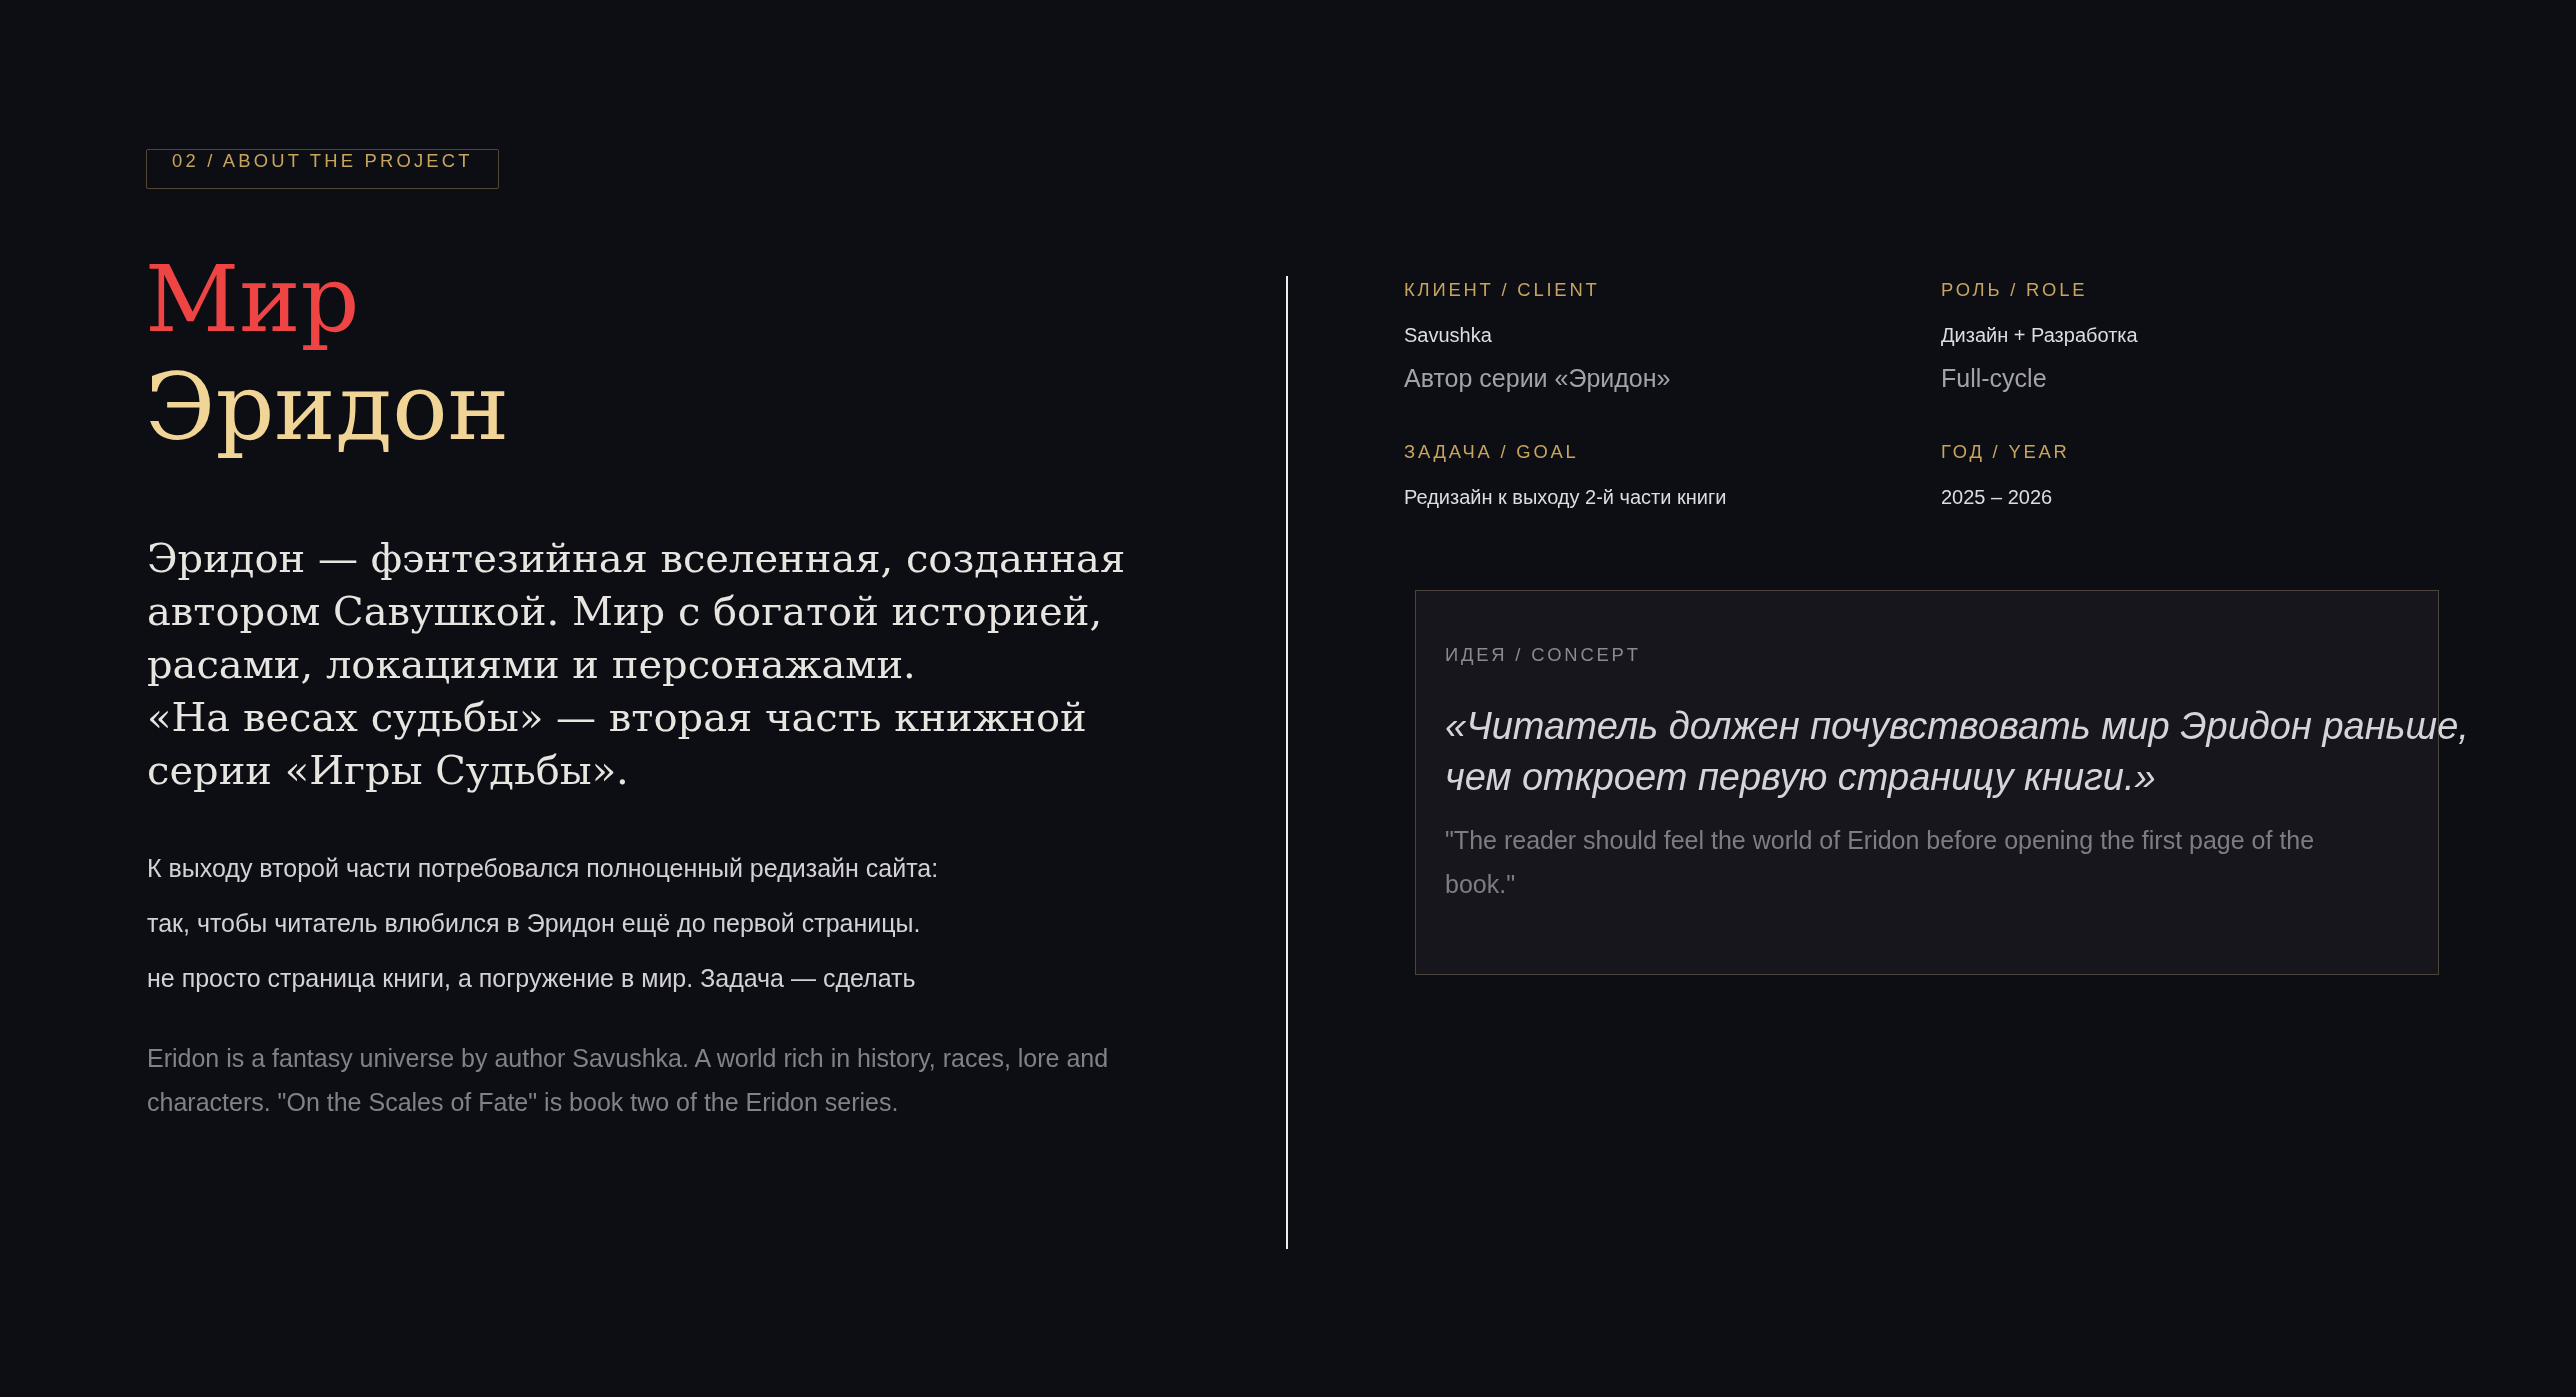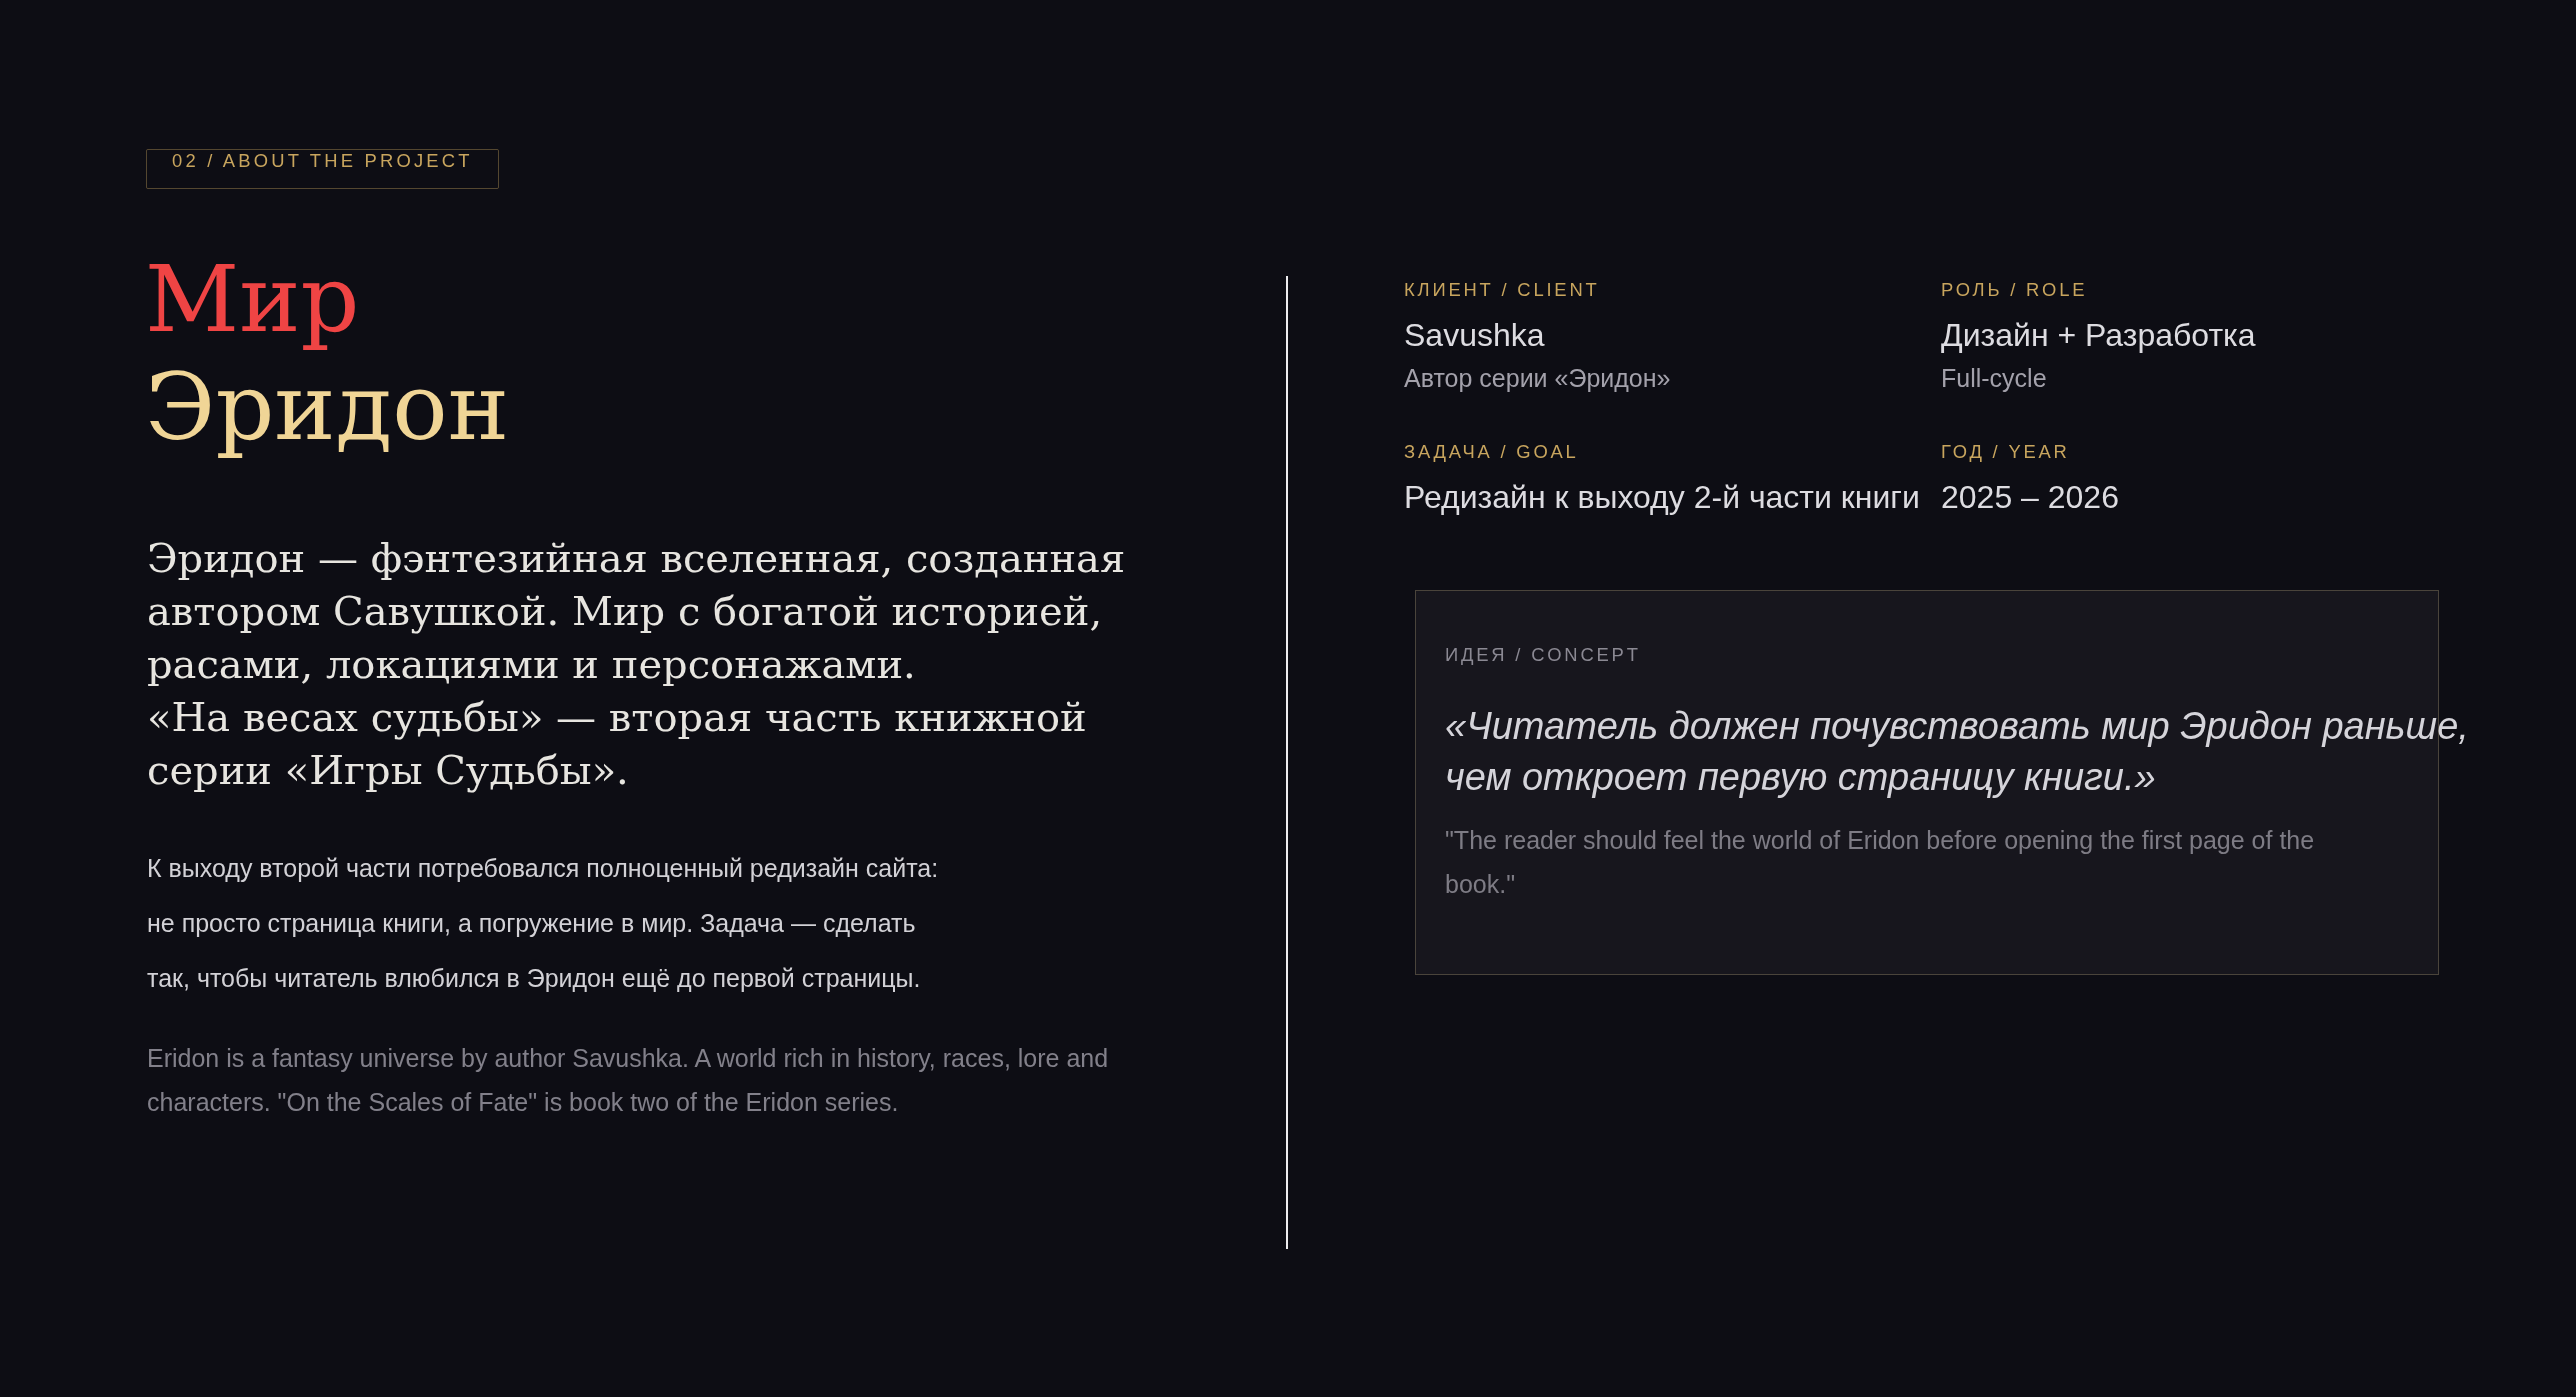--- a/index.html
+++ b/index.html
@@ -90,21 +90,21 @@
   .meta-label {
     color: #c8a55e;
     font-size: 18.4px;
     letter-spacing: 2.8px;
     line-height: 22px;
     white-space: nowrap;
   }
   .meta-value {
     margin-top: 16.6px;
     color: #dddce1;
-    font-size: 32px;
+    font-size: 20px;
     line-height: 35px;
     white-space: nowrap;
   }
   .meta-sub {
     margin-top: 9.2px;
     color: #a3a1ab;
     font-size: 25px;
     line-height: 33px;
     white-space: nowrap;
   }
@@ -159,22 +159,22 @@
   <div class="lead">
     <div>Эридон — фэнтезийная вселенная, созданная</div>
     <div>автором Савушкой. Мир с богатой историей,</div>
     <div>расами, локациями и персонажами.</div>
     <div>«На весах судьбы» — вторая часть книжной</div>
     <div>серии «Игры Судьбы».</div>
   </div>
 
   <div class="desc-ru">
     <div>К выходу второй части потребовался полноценный редизайн сайта:</div>
+    <div>так, чтобы читатель влюбился в Эридон ещё до первой страницы.</div>
     <div>не просто страница книги, а погружение в мир. Задача — сделать</div>
-    <div>так, чтобы читатель влюбился в Эридон ещё до первой страницы.</div>
   </div>
 
   <div class="desc-en">
     <div>Eridon is a fantasy universe by author Savushka. A world rich in history, races, lore and</div>
     <div>characters. "On the Scales of Fate" is book two of the Eridon series.</div>
   </div>
 
   <div class="divider"></div>
 
   <div class="meta-cell c1r1">

